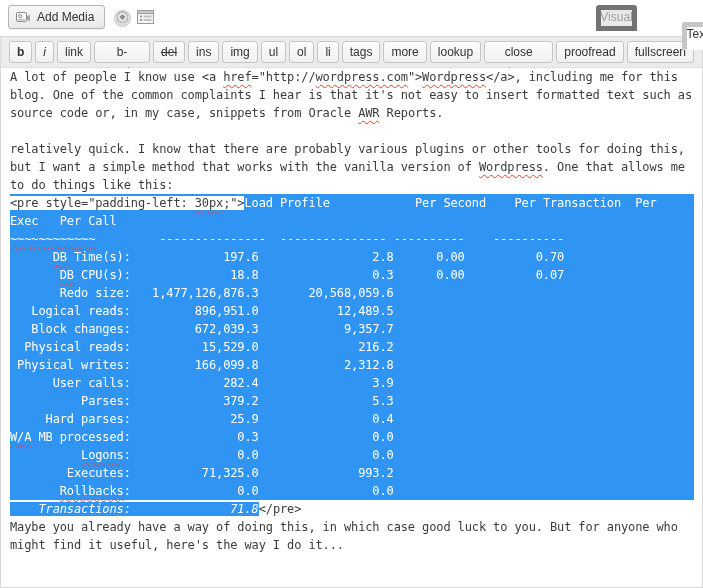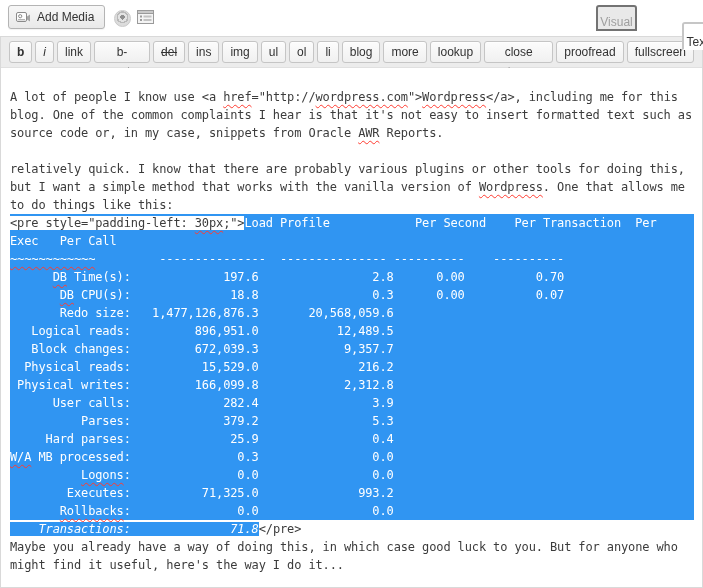--- a/index.html
+++ b/index.html
@@ -13,22 +13,22 @@
        border:1px solid #b4b4b4;border-radius:3px;
        background:linear-gradient(#f7f7f7,#e9e9e9);
        color:#333;font-size:12px;cursor:pointer;box-shadow:0 1px 1px rgba(0,0,0,.05);}
   .media-glyph{width:15px;height:13px;display:inline-block;}
   .round-icon{position:absolute;left:114px;top:10px;width:15px;height:15px;border-radius:50%;
        background:radial-gradient(circle at 50% 42%,#8f8f8f 0 2.2px,#e3e3e3 2.2px 4.5px,#b9b9b9 4.5px 6px,#dcdcdc 6px);
        border:1px solid #c9c9c9;cursor:pointer;}
   .form-icon{position:absolute;left:137px;top:10px;width:17px;height:14px;cursor:pointer;}
 
   
-  .tab{position:absolute;box-sizing:border-box;border:2px solid #737373;
-       border-radius:3px 3px 0 0;font-size:12px;display:flex;align-items:flex-end;
+  .tab{position:absolute;box-sizing:border-box;border:5px solid #737373;
+       border-radius:3px 3px 0 0;font-size:12px;display:flex;align-items:flex-start;
        justify-content:center;cursor:pointer;}
   .tab-visual{left:596px;top:5px;width:41px;height:26px;background:#e9e9e9;color:#9f9f9f;}
   .tab-text{left:638px;top:22px;width:31px;height:28px;background:#fff;color:#333;
        border-color:#c6c6c6;border-bottom:1px solid #fff;z-index:2;margin-left:44px;}
 
   
   .editor{position:absolute;top:36px;left:0;right:0;bottom:0;box-sizing:border-box;
        border:1px solid #d9d9d9;background:#fff;}
   .qtbar{height:31px;background:#ececec;border-bottom:1px solid #e0e0e0;
        display:flex;align-items:center;gap:3px;padding:0 8px;box-sizing:border-box;}
@@ -36,21 +36,21 @@
        background:linear-gradient(#fcfcfc,#f0f0f0);color:#333;font-size:12px;
        font-family:"Liberation Sans",sans-serif;cursor:pointer;line-height:20px;
        box-shadow:inset 0 1px 0 rgba(255,255,255,.7);}
   .qt.bold{font-weight:bold}
   .qt.italic{font-style:italic}
   .qt.underline{}
   .qt.strike{text-decoration:line-through}
 
   
   .content{position:absolute;top:31px;left:0;right:0;bottom:0;background:#fff;
-       padding:20px 8px 0 9px;overflow:hidden;cursor:text;
+       padding:0 8px 0 9px;overflow:hidden;cursor:text;
        font-family:"DejaVu Sans Mono","Liberation Mono",monospace;
        font-size:12px;line-height:18px;letter-spacing:-0.12px;color:#3c3c3c;}
   .line{height:18px;white-space:pre;}
   .line.full{background:var(--sel,#3095f2);}
   .line.full span{color:#fff;}
   .line.full span.nohl{background:#fff;color:#3c3c3c;}
   .line:not(.full) span.hl{background:var(--sel,#3095f2);color:#fff;font-style:italic;}
   .sq{text-decoration-line:underline;text-decoration-style:wavy;
       text-decoration-color:var(--sq,#ff3b30);text-decoration-thickness:1px;
       text-underline-offset:2.5px;text-decoration-skip-ink:none;}
@@ -94,21 +94,21 @@
       <button class="qt bold">b</button>
       <button class="qt italic">i</button>
       <button class="qt underline">link</button>
       <button class="qt">b-quote</button>
       <button class="qt strike">del</button>
       <button class="qt">ins</button>
       <button class="qt">img</button>
       <button class="qt">ul</button>
       <button class="qt">ol</button>
       <button class="qt">li</button>
-      <button class="qt">blog</button>
+      <button class="qt">tags</button>
       <button class="qt">more</button>
       <button class="qt">lookup</button>
       <button class="qt">close tags</button>
       <button class="qt">proofread</button>
       <button class="qt">fullscreen</button>
     </div>
   <div class="content" id="content">
       <div class="line"><span class="nohl">A lot of people I know use &lt;a </span><span class="nohl sq">href</span><span class="nohl">="http://</span><span class="nohl sq">wordpress.com</span><span class="nohl">"&gt;</span><span class="nohl sq">Wordpress</span><span class="nohl">&lt;/a&gt;, including me for this</span></div>
       <div class="line"><span class="nohl">blog. One of the common complaints I hear is that it's not easy to insert formatted text such as</span></div>
       <div class="line"><span class="nohl">source code or, in my case, snippets from Oracle </span><span class="nohl sq">AWR</span><span class="nohl"> Reports.</span></div>

